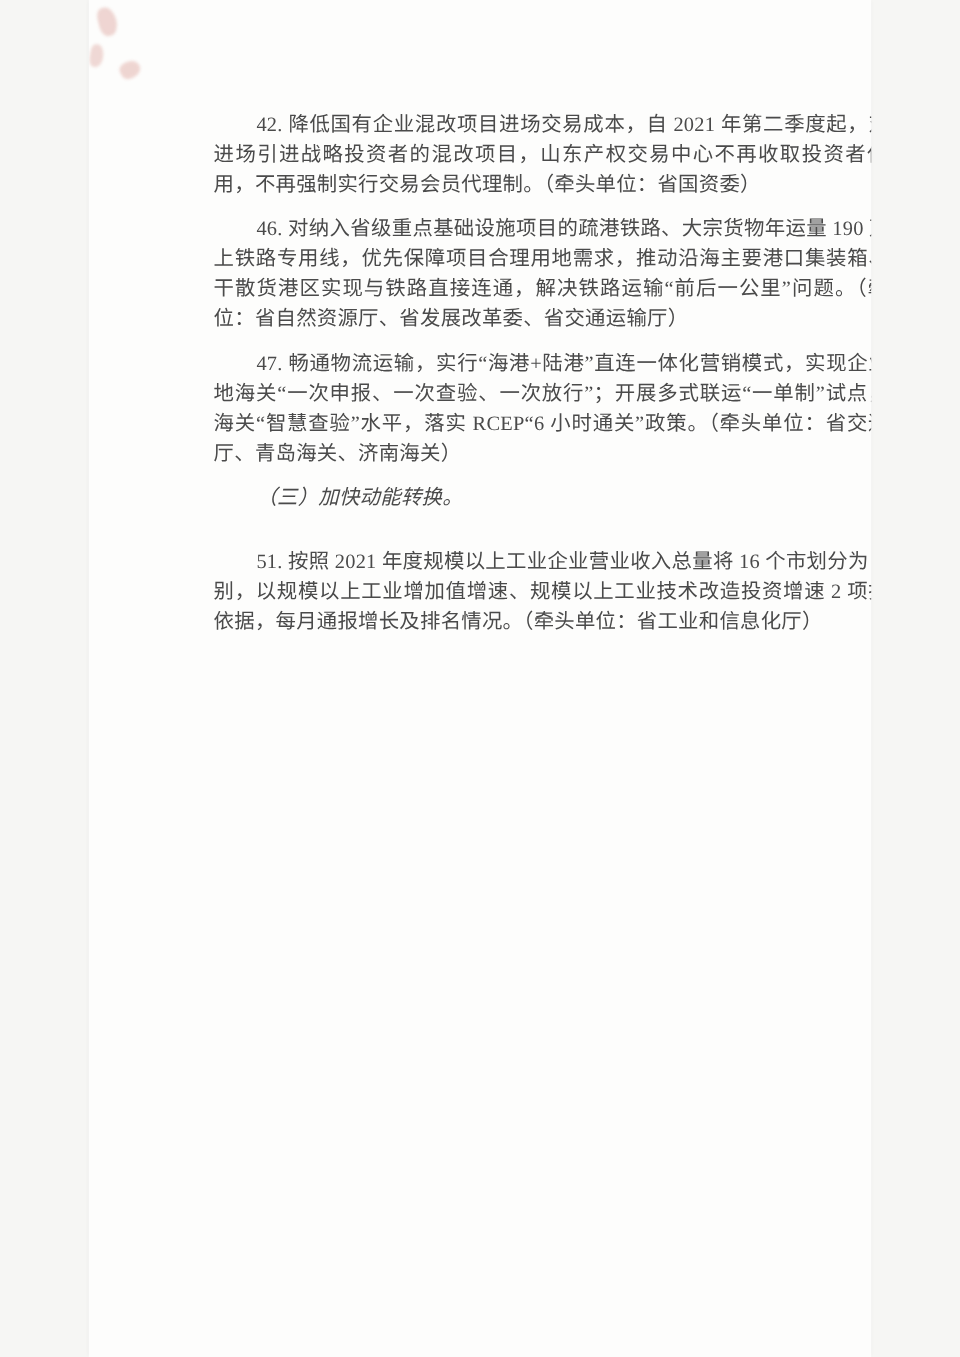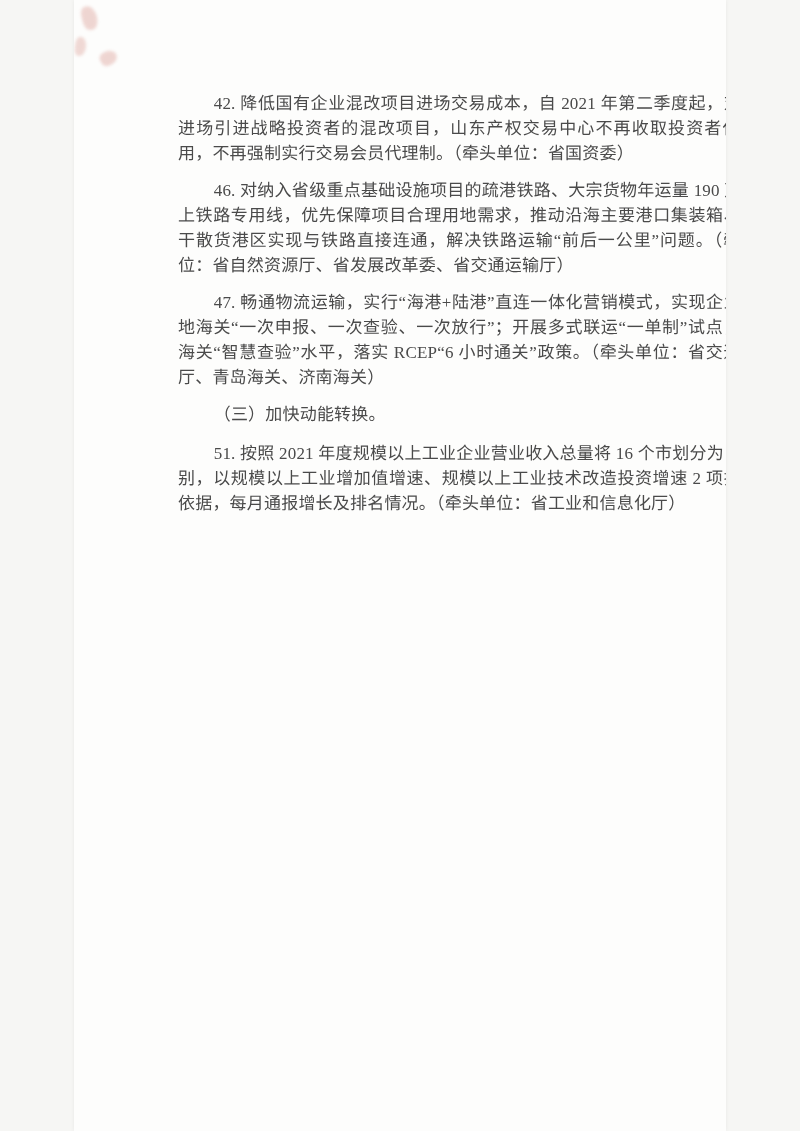--- a/index.html
+++ b/index.html
@@ -38,21 +38,22 @@
     color: #4a4a4a;
     text-align: justify;
     letter-spacing: 0.2px;
   }
   .para {
     margin: 0 0 12px 0;
     text-indent: 2.1em;
   }
   .para.heading {
     margin-top: 2px;
-    margin-bottom: 14px;
+    margin-bottom: 28px;
+    font-style: italic;
   }
 </style>
 </head>
 <body>
 
 <div class="canvas">
   <div class="artifact a1"></div>
   <div class="artifact a2"></div>
   <div class="artifact a3"></div>
 

